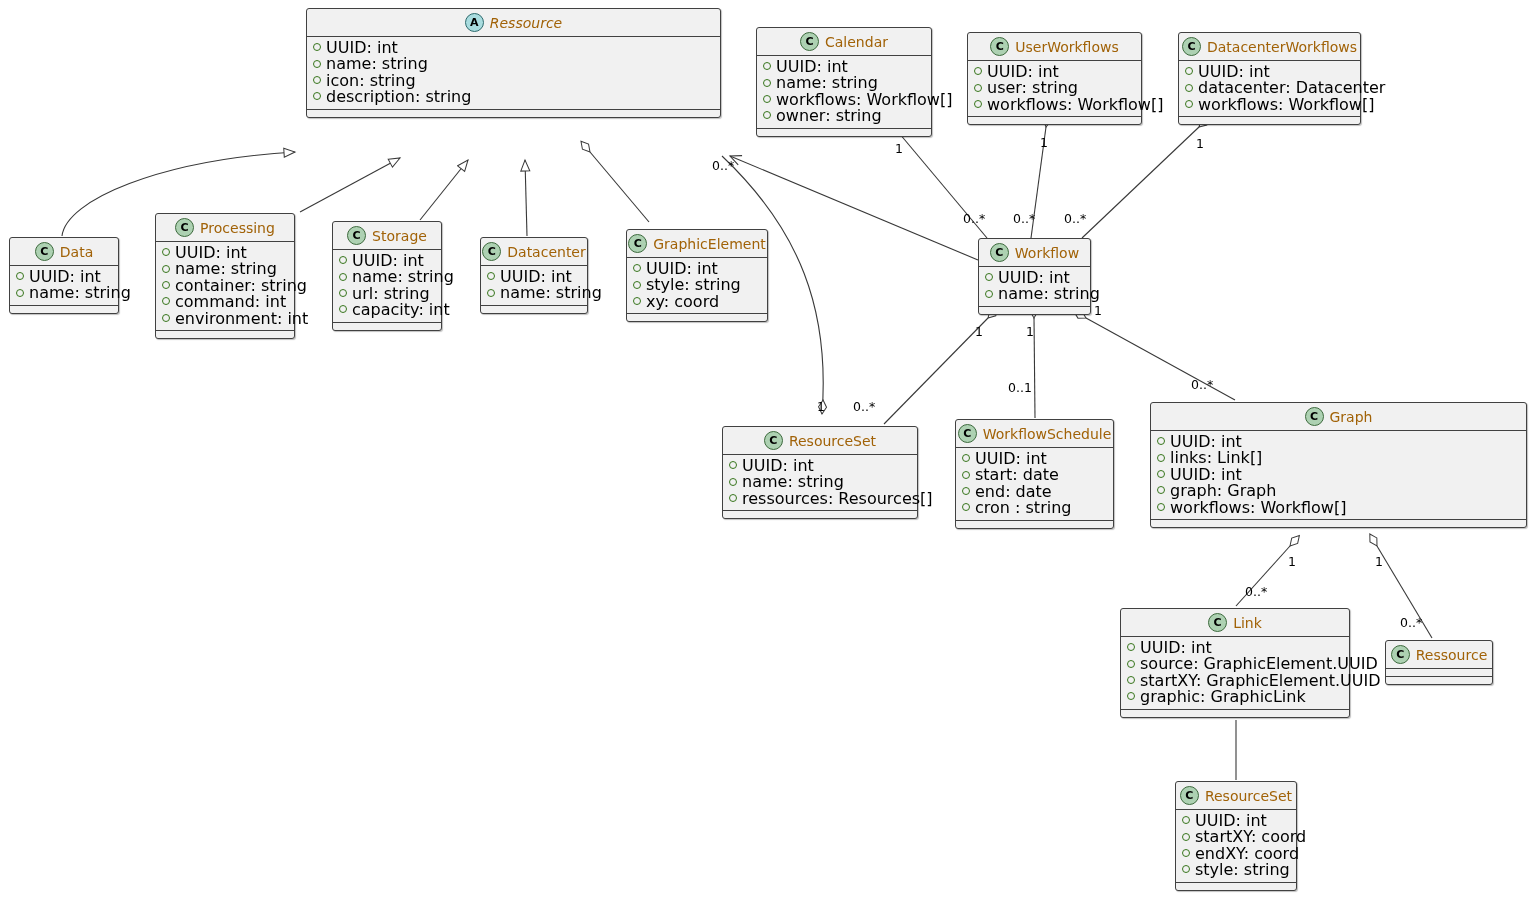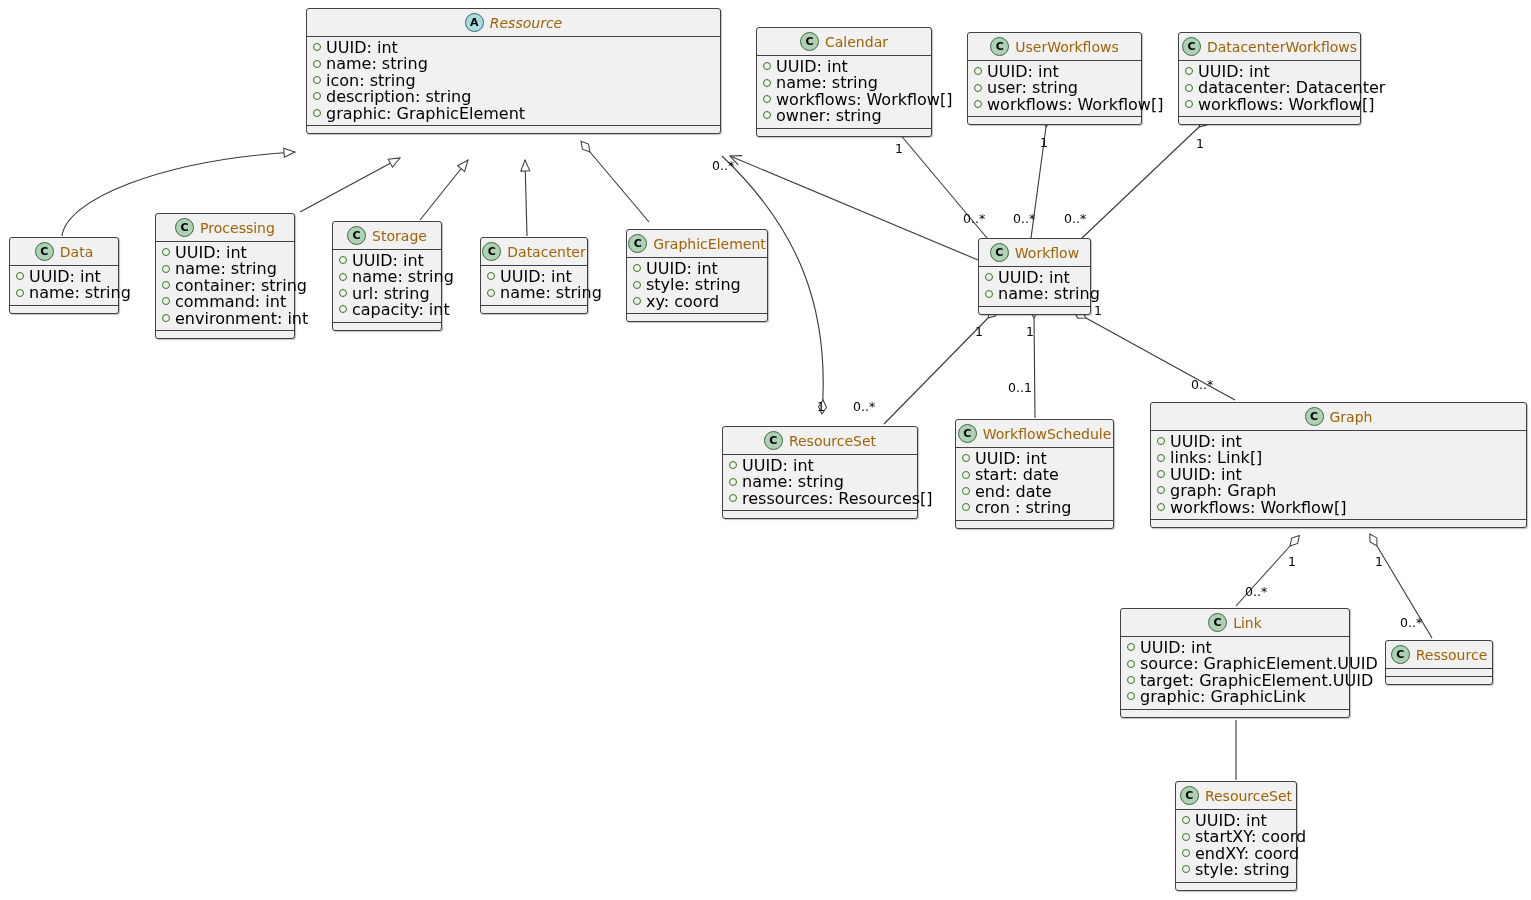--- a/index.html
+++ b/index.html
@@ -172,24 +172,20 @@
             <span>name: string</span>
           </div>
           <div class="attr">
             <span class="vis-dot"></span>
             <span>icon: string</span>
           </div>
           <div class="attr">
             <span class="vis-dot"></span>
             <span>description: string</span>
           </div>
-          <div class="attr">
-            <span class="vis-dot"></span>
-            <span>graphic: GraphicElement</span>
-          </div>
         </div>
         <div class="uml-methods"></div>
       </div>
       <div class="uml-class" style="left: 756px; top: 27px; width: 176px;">
         <div class="uml-header">
           <span class="stereo-icon icon-class">C</span>
           <span class="uml-title">Calendar</span>
         </div>
         <div class="uml-attrs">
           <div class="attr">
@@ -463,21 +459,21 @@
           <div class="attr">
             <span class="vis-dot"></span>
             <span>UUID: int</span>
           </div>
           <div class="attr">
             <span class="vis-dot"></span>
             <span>source: GraphicElement.UUID</span>
           </div>
           <div class="attr">
             <span class="vis-dot"></span>
-            <span>target: GraphicElement.UUID</span>
+            <span>startXY: GraphicElement.UUID</span>
           </div>
           <div class="attr">
             <span class="vis-dot"></span>
             <span>graphic: GraphicLink</span>
           </div>
         </div>
         <div class="uml-methods"></div>
       </div>
       <div class="uml-class" style="left: 1385px; top: 640px; width: 108px;">
         <div class="uml-header">

